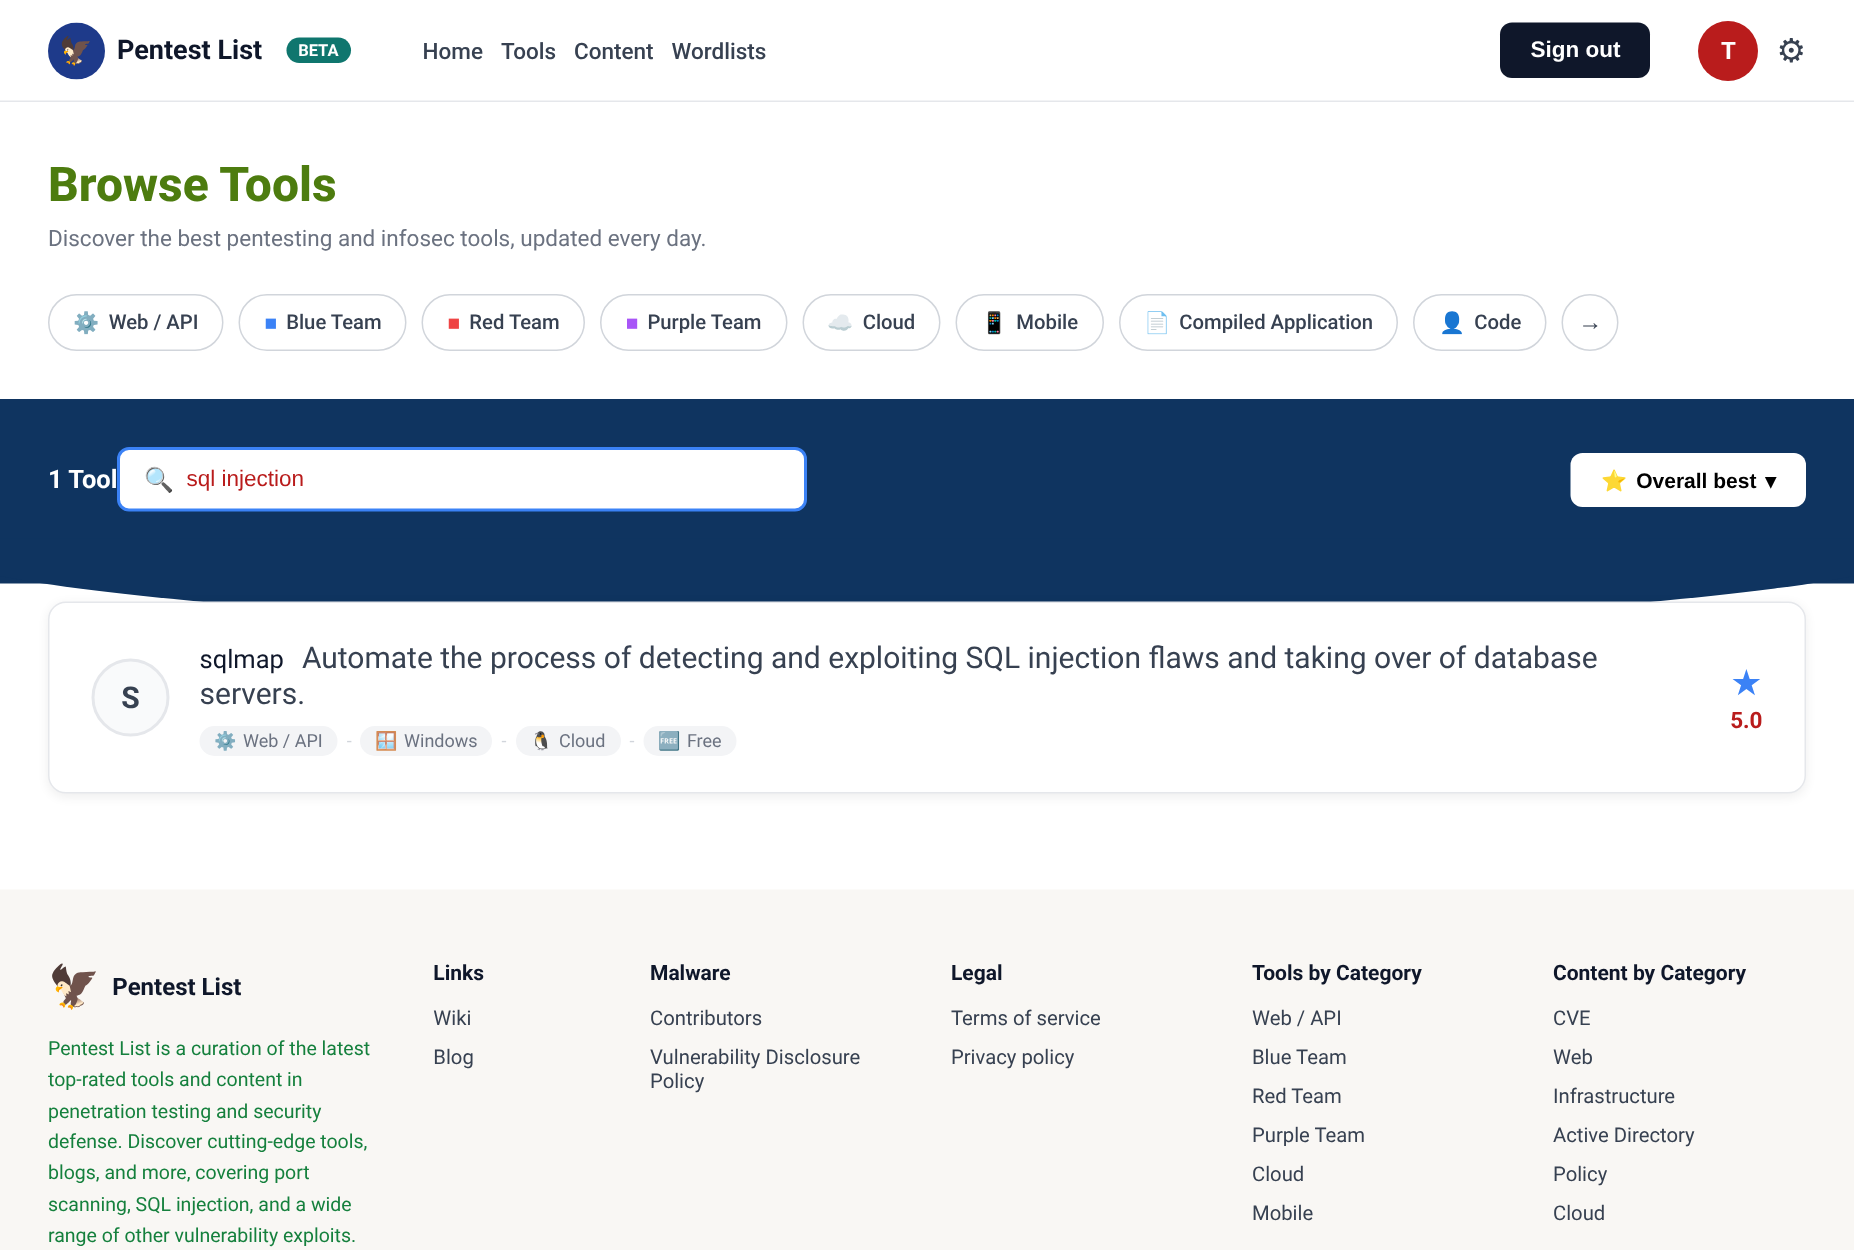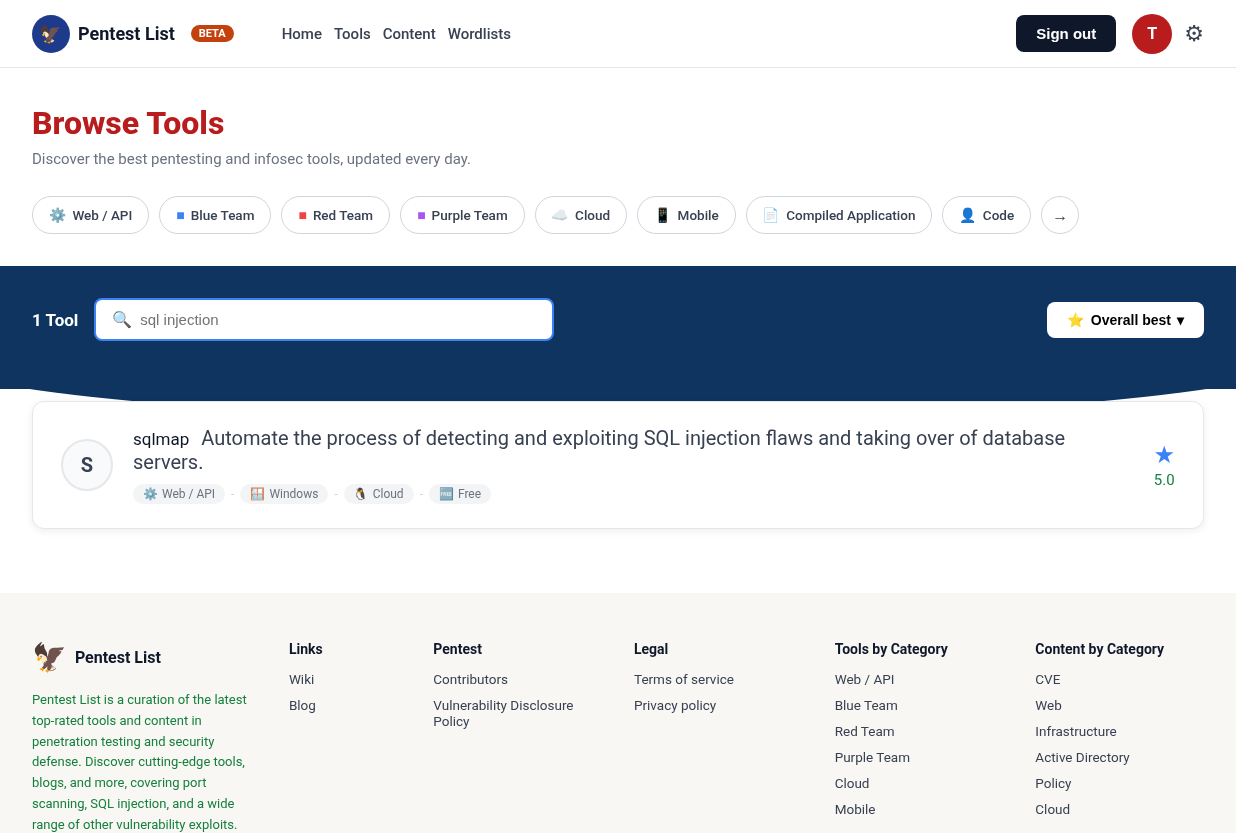--- a/index.html
+++ b/index.html
@@ -7,46 +7,46 @@
 
     
     .navbar {
       display: flex; align-items: center; padding: 0 32px; height: 68px;
       border-bottom: 1px solid #e5e7eb; background: #fff;
     }
     .nav-logo { display: flex; align-items: center; gap: 8px; text-decoration: none; }
     .nav-logo-icon { width: 38px; height: 38px; }
     .nav-logo-text { font-size: 18px; font-weight: 700; color: #0f172a; }
     .nav-beta {
-      background: #c2410c; color: #fff; font-size: 11px; font-weight: 700;
+      background: #0f766e; color: #fff; font-size: 11px; font-weight: 700;
       padding: 2px 8px; border-radius: 12px; margin-left: 8px;
     }
     .nav-links { display: flex; gap: 12px; margin-left: 48px; }
     .nav-link { text-decoration: none; color: #374151; font-size: 15px; font-weight: 500; }
     .nav-spacer { flex: 1; }
     .btn-submit {
       background: #1d4ed8; color: #fff; border: none; border-radius: 8px;
       padding: 10px 20px; font-size: 15px; font-weight: 600; cursor: pointer;
       margin-right: 12px;
     }
     .btn-signout {
       background: #0f172a; color: #fff; border: none; border-radius: 8px;
       padding: 10px 20px; font-size: 15px; font-weight: 600; cursor: pointer;
-      margin-right: 16px;
+      margin-right: 32px;
     }
     .nav-avatar {
       width: 40px; height: 40px; border-radius: 50%; background: #b91c1c;
       color: #fff; display: flex; align-items: center; justify-content: center;
       font-weight: 700; font-size: 16px; margin-right: 12px;
     }
     .nav-gear { font-size: 22px; color: #374151; cursor: pointer; }
 
     
     .browse-section { padding: 36px 32px 24px; }
-    .browse-title { font-size: 32px; font-weight: 800; color: #b91c1c; margin-bottom: 8px; }
+    .browse-title { font-size: 32px; font-weight: 800; color: #4d7c0f; margin-bottom: 8px; }
     .browse-subtitle { font-size: 15px; color: #6b7280; margin-bottom: 28px; }
 
     
     .filter-chips { display: flex; gap: 10px; overflow-x: auto; padding-bottom: 8px; }
     .filter-chips::-webkit-scrollbar { display: none; }
     .chip {
       display: flex; align-items: center; gap: 6px; padding: 8px 16px;
       border: 1.5px solid #d1d5db; border-radius: 999px; font-size: 13.5px;
       font-weight: 500; white-space: nowrap; cursor: pointer; background: #fff;
       color: #374151;
@@ -61,30 +61,30 @@
 
     
     .search-section {
       background: #0f3460; padding: 32px 32px 48px; position: relative;
     }
     .search-section::after {
       content: ''; position: absolute; bottom: -30px; left: 0; right: 0; height: 60px;
       background: #0f3460;
       clip-path: ellipse(55% 60px at 50% 0%);
     }
-    .search-row { display: flex; align-items: center; gap: 16px; }
+    .search-row { display: flex; align-items: center; }
     .tool-count { color: #fff; font-size: 17px; font-weight: 700; white-space: nowrap; }
     .search-box {
       display: flex; align-items: center; gap: 8px; background: #fff;
       border: 2px solid #3b82f6; border-radius: 8px; padding: 10px 16px;
       flex: 1; max-width: 460px;
     }
     .search-icon { color: #9ca3af; font-size: 16px; }
     .search-input {
-      border: none; outline: none; font-size: 15px; color: #737373;
+      border: none; outline: none; font-size: 15px; color: #b91c1c;
       width: 100%; background: transparent;
     }
     .sort-btn {
       background: #fff; border: none; border-radius: 8px;
       padding: 10px 20px; font-size: 14px; font-weight: 600; cursor: pointer;
       display: flex; align-items: center; gap: 6px; margin-left: auto;
     }
     .sort-star { color: #f59e0b; }
 
     
@@ -104,21 +104,21 @@
     .tool-name { font-size: 17px; font-weight: 400; color: #0f172a; display: inline; }
     .tool-desc { font-size: 20px; color: #374151; display: inline; margin-left: 8px; }
     .tool-tags { display: flex; align-items: center; gap: 6px; margin-top: 10px; flex-wrap: wrap; }
     .tool-tag {
       display: flex; align-items: center; gap: 4px; font-size: 12px; color: #6b7280;
       background: #f3f4f6; padding: 3px 10px; border-radius: 999px;
     }
     .tool-divider { color: #d1d5db; font-size: 12px; }
     .tool-rating { display: flex; flex-direction: column; align-items: center; gap: 2px; }
     .tool-star { font-size: 24px; color: #3b82f6; }
-    .tool-score { font-size: 15px; font-weight: 400; color: #15803d; }
+    .tool-score { font-size: 15px; font-weight: 700; color: #b91c1c; }
 
     
     .footer { background: #f9f7f4; padding: 48px 32px 32px; }
     .footer-grid { display: grid; grid-template-columns: 2fr 1fr 1.5fr 1.5fr 1.5fr 1.5fr; gap: 32px; }
     .footer-brand {}
     .footer-logo { display: flex; align-items: center; gap: 8px; margin-bottom: 16px; }
     .footer-logo-icon { font-size: 28px; }
     .footer-logo-text { font-size: 16px; font-weight: 700; color: #0f172a; }
     .footer-desc { font-size: 13px; color: #15803d; line-height: 1.6; }
     .footer-col-title { font-size: 14px; font-weight: 700; color: #0f172a; margin-bottom: 14px; }
@@ -250,21 +250,21 @@
       <p class="footer-desc">Pentest List is a curation of the latest top-rated tools and content in penetration testing and security defense. Discover cutting-edge tools, blogs, and more, covering port scanning, SQL injection, and a wide range of other vulnerability exploits.</p>
     </div>
 
     <div class="footer-col">
       <div class="footer-col-title">Links</div>
       <a class="footer-link" href="#">Wiki</a>
       <a class="footer-link" href="#">Blog</a>
     </div>
 
     <div class="footer-col">
-      <div class="footer-col-title">Pentest</div>
+      <div class="footer-col-title">Malware</div>
       <a class="footer-link" href="#">Contributors</a>
       <a class="footer-link" href="#">Vulnerability Disclosure Policy</a>
     </div>
 
     <div class="footer-col">
       <div class="footer-col-title">Legal</div>
       <a class="footer-link" href="#">Terms of service</a>
       <a class="footer-link" href="#">Privacy policy</a>
     </div>
 

